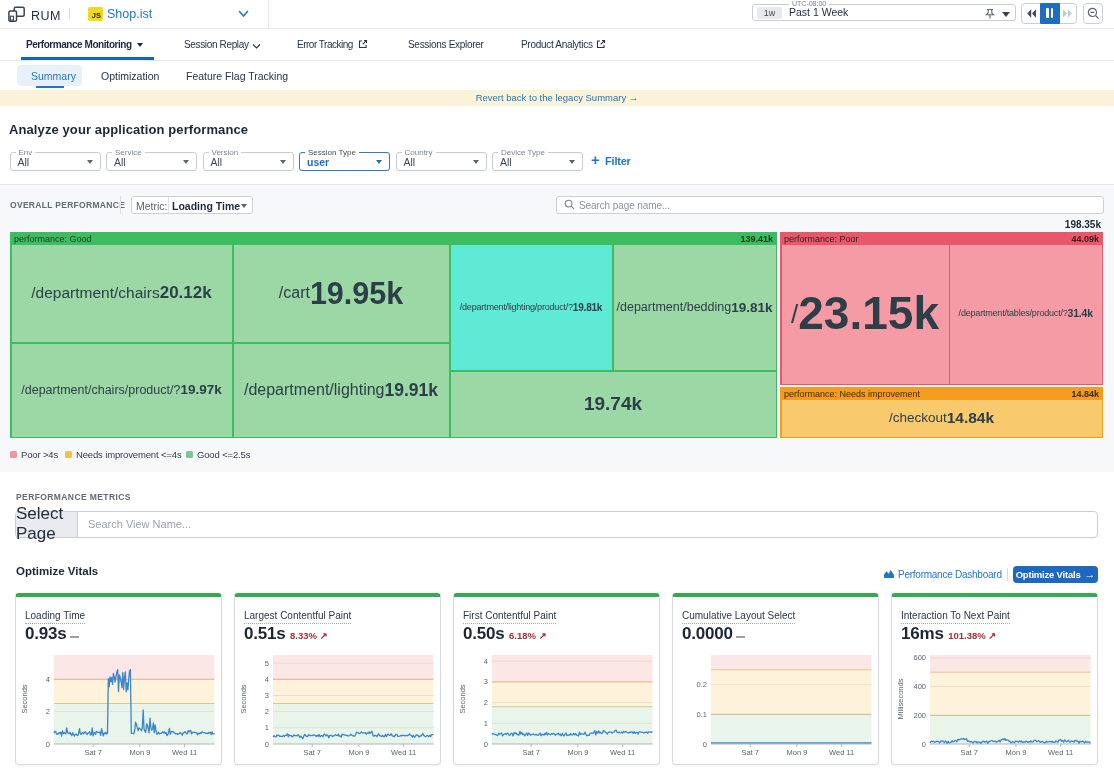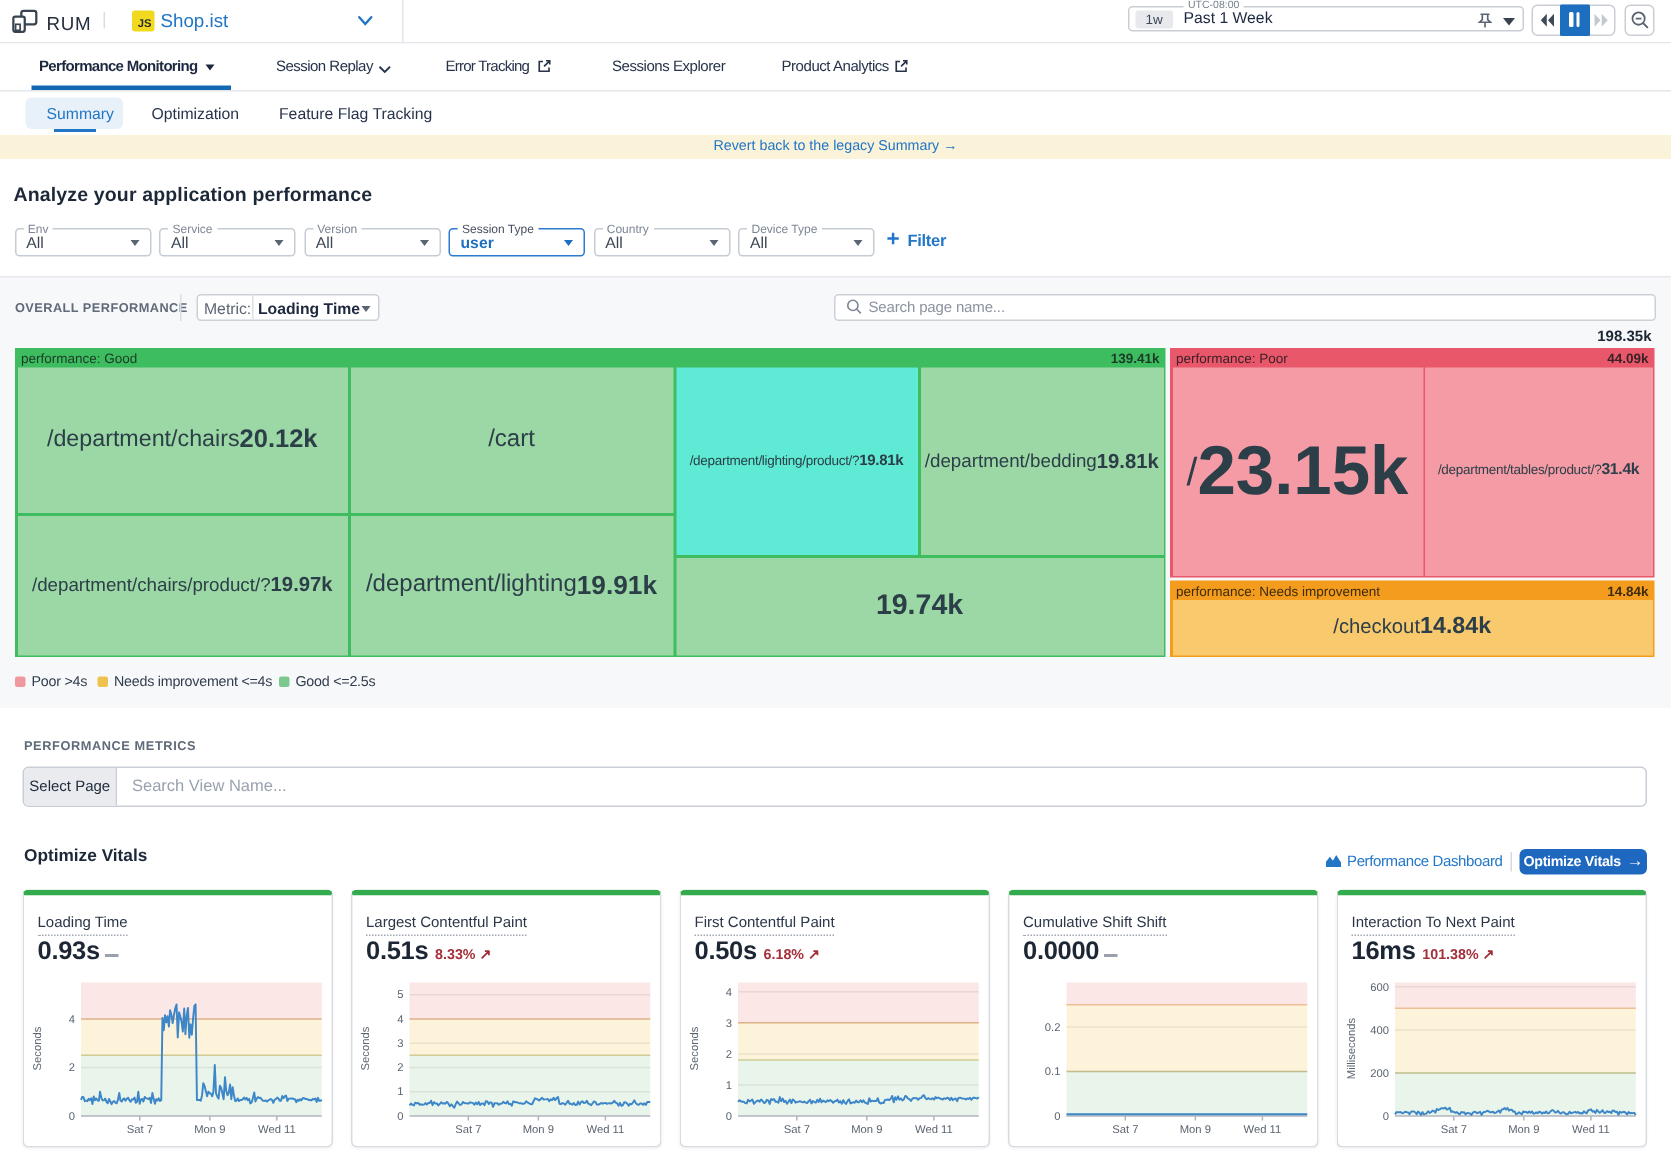--- a/index.html
+++ b/index.html
@@ -139,20 +139,21 @@
 <div class="cell" style="left:11.5px;top:245px;width:220px;height:97px;background:#9cd8a5;">
     <div style="font-size:15.5px">/department/chairs</div>
     <div style="font-size:17px;font-weight:700">20.12k</div>
   </div>
 <div class="cell" style="left:11.5px;top:344px;width:220px;height:92.5px;background:#9cd8a5;">
     <div style="font-size:12.5px">/department/chairs/product/?</div>
     <div style="font-size:13.5px;font-weight:700">19.97k</div>
   </div>
 <div class="cell" style="left:233.5px;top:245px;width:215px;height:97px;background:#9cd8a5;">
     <div style="font-size:16px">/cart</div>
+    <div style="font-size:30.5px;font-weight:700">19.95k</div>
   </div>
 <div class="cell" style="left:233.5px;top:344px;width:215px;height:92.5px;background:#9cd8a5;align-items:center;">
     <div style="font-size:16px">/department/lighting</div>
     <div style="font-size:17.5px;font-weight:700">19.91k</div>
   </div>
 <div class="cell" style="left:450.5px;top:245px;width:161px;height:125px;background:#5eead4;letter-spacing:-.2px;">
     <div style="font-size:9px">/department/lighting/product/?</div>
     <div style="font-size:10px;font-weight:700">19.81k</div>
   </div>
 <div class="cell" style="left:613.5px;top:245px;width:162px;height:125px;background:#9cd8a5;">
@@ -183,21 +184,21 @@
 
 <div class="abs" style="left:10px;top:450.5px;width:7px;height:7px;background:#f0989f;border-radius:1.5px"></div>
 <div class="abs" style="left:21px;top:449px;font-size:9.5px;color:#313c4c;letter-spacing:-.15px">Poor &gt;4s</div>
 <div class="abs" style="left:65px;top:450.5px;width:7px;height:7px;background:#efc14e;border-radius:1.5px"></div>
 <div class="abs" style="left:76px;top:449px;font-size:9.5px;color:#313c4c;letter-spacing:-.15px">Needs improvement &lt;=4s</div>
 <div class="abs" style="left:186px;top:450.5px;width:7px;height:7px;background:#7dc88e;border-radius:1.5px"></div>
 <div class="abs" style="left:197px;top:449px;font-size:9.5px;color:#313c4c;letter-spacing:-.15px">Good &lt;=2.5s</div>
 
 <div class="abs" style="left:16px;top:492px;font-size:8.5px;font-weight:700;color:#606a78;letter-spacing:.4px">PERFORMANCE METRICS</div>
 <div class="abs" style="left:15px;top:510.5px;width:1083px;height:27px;background:#fff;border:1px solid #c9ced6;border-radius:4px"></div>
-<div class="abs" style="left:16px;top:511.5px;width:62px;height:25px;background:#e9ebee;border-right:1px solid #c9ced6;border-radius:3px 0 0 3px;font-size:10px;color:#222d3d;display:flex;align-items:center;justify-content:center">Select Page</div>
+<div class="abs" style="left:16px;top:511.5px;width:62px;height:25px;background:#e9ebee;border-right:1px solid #c9ced6;border-radius:3px 0 0 3px;font-size:17px;color:#222d3d;display:flex;align-items:center;justify-content:center">Select Page</div>
 <div class="abs" style="left:88px;top:518px;font-size:11px;color:#9aa2ae">Search View Name...</div>
 <div class="abs" style="left:16px;top:565px;font-size:11.5px;font-weight:700;color:#1c2838">Optimize Vitals</div>
 <svg class="abs" style="left:884px;top:569px" width="10" height="9" viewBox="0 0 10 9" fill="#2176c5">
     <path d="M0 9 L0 5.5 L2.6 2.2 L4.6 4.8 L6.8 1 L10 6 L10 9 Z"></path>
   </svg>
 <div class="abs blue" style="left:898px;top:569px;font-size:10px;letter-spacing:-.25px">Performance Dashboard</div>
 <div class="abs" style="left:1007px;top:568px;width:1px;height:13px;background:#d6dade"></div>
 <div class="abs" style="left:1013px;top:565.5px;width:85px;height:17px;background:#1f68c0;border-radius:4px;color:#fff;font-size:9.5px;font-weight:700;display:flex;align-items:center;justify-content:center;gap:4px;letter-spacing:-.2px">Optimize Vitals <span style="font-size:11px;font-weight:400;margin-top:-1px">→</span></div>
 <div class="card" style="left:15px">
     <div class="ct">Loading Time</div>
@@ -278,21 +279,21 @@
       <text x="77.2" y="103" text-anchor="middle" class="tick">Sat 7</text>
       <line x1="123.9" x2="123.9" y1="92" y2="95" stroke="#b0b5bc" stroke-width="1"></line>
       <text x="123.9" y="103" text-anchor="middle" class="tick">Mon 9</text>
       <line x1="168.6" x2="168.6" y1="92" y2="95" stroke="#b0b5bc" stroke-width="1"></line>
       <text x="168.6" y="103" text-anchor="middle" class="tick">Wed 11</text>
       <text x="11" y="47" class="tick" fill="#8b93a0" transform="rotate(-90 11 47)" text-anchor="middle">Seconds</text>
       <polyline points="38.0,82.6 39.0,81.5 39.9,82.2 40.9,82.5 41.8,82.4 42.8,83.4 43.8,83.6 44.7,81.2 45.7,82.3 46.6,81.8 47.6,81.0 48.6,83.9 49.5,82.9 50.5,81.9 51.5,81.7 52.4,82.5 53.4,81.0 54.3,81.8 55.3,83.3 56.3,83.0 57.2,81.2 58.2,81.6 59.1,84.0 60.1,80.7 61.1,81.4 62.0,80.7 63.0,82.5 63.9,82.4 64.9,83.2 65.9,79.4 66.8,82.2 67.8,80.4 68.8,82.7 69.7,81.9 70.7,83.8 71.6,82.5 72.6,81.0 73.6,83.4 74.5,81.0 75.5,81.7 76.4,83.1 77.4,82.6 78.4,82.5 79.3,82.1 80.3,82.6 81.2,82.9 82.2,82.4 83.2,83.1 84.1,83.4 85.1,82.1 86.1,81.2 87.0,83.6 88.0,82.1 88.9,82.7 89.9,83.1 90.9,81.2 91.8,82.6 92.8,80.5 93.7,82.9 94.7,81.7 95.7,82.3 96.6,82.8 97.6,81.5 98.5,82.2 99.5,81.4 100.5,82.1 101.4,83.2 102.4,82.2 103.4,82.0 104.3,81.1 105.3,83.0 106.2,82.1 107.2,83.8 108.2,81.4 109.1,83.2 110.1,83.9 111.0,82.1 112.0,80.9 113.0,83.6 113.9,83.2 114.9,82.8 115.8,83.2 116.8,81.7 117.8,82.9 118.7,82.8 119.7,81.5 120.7,82.8 121.6,81.6 122.6,83.1 123.5,83.3 124.5,84.0 125.5,80.1 126.4,82.4 127.4,81.8 128.3,82.1 129.3,81.9 130.3,82.0 131.2,80.1 132.2,83.1 133.1,83.7 134.1,83.1 135.1,83.4 136.0,81.3 137.0,81.2 138.0,81.0 138.9,81.4 139.9,80.4 140.8,78.6 141.8,82.9 142.8,79.5 143.7,81.1 144.7,78.9 145.6,81.1 146.6,80.3 147.6,81.6 148.5,81.0 149.5,78.6 150.4,79.1 151.4,80.4 152.4,80.9 153.3,82.0 154.3,80.4 155.3,80.0 156.2,80.1 157.2,80.1 158.1,81.2 159.1,80.1 160.1,80.0 161.0,78.7 162.0,78.1 162.9,80.1 163.9,80.8 164.9,80.1 165.8,80.6 166.8,80.8 167.7,80.1 168.7,81.1 169.7,79.4 170.6,80.1 171.6,79.7 172.6,80.2 173.5,80.7 174.5,81.0 175.4,80.2 176.4,80.6 177.4,79.8 178.3,80.0 179.3,81.4 180.2,79.9 181.2,81.4 182.2,80.6 183.1,80.3 184.1,82.1 185.0,79.9 186.0,79.8 187.0,80.2 187.9,80.4 188.9,80.4 189.9,81.0 190.8,80.3 191.8,80.6 192.7,79.9 193.7,81.2 194.7,79.8 195.6,79.8 196.6,80.1 197.5,80.4 198.5,79.4" fill="none" stroke="#3d87c9" stroke-width="1.3" stroke-linejoin="round"></polyline>
     </svg>
   </div>
 <div class="card" style="left:672px">
-    <div class="ct">Cumulative Shift Shift</div>
+    <div class="ct">Cumulative Layout Select</div>
     <div class="cv">0.0000<span class="dash"></span></div>
     <svg width="207" height="115" style="position:absolute;left:0;top:55px">
       <rect x="38" y="3" width="160.5" height="14.8" fill="#fbe7e6"></rect>
       <rect x="38" y="17.8" width="160.5" height="44.5" fill="#fdf3da"></rect>
       <rect x="38" y="62.3" width="160.5" height="29.700000000000003" fill="#e9f4ea"></rect>
       <line x1="38" x2="198.5" y1="17.8" y2="17.8" stroke="#eebf95" stroke-width="1"></line>
       <line x1="38" x2="198.5" y1="62.3" y2="62.3" stroke="#cdcc96" stroke-width="1"></line>
       <text x="34" y="94.5" text-anchor="end" class="tick">0</text>
       <line x1="38" x2="198.5" y1="62.3" y2="62.3" stroke="#00000012" stroke-width="1"></line>
       <text x="34" y="64.8" text-anchor="end" class="tick">0.1</text>

